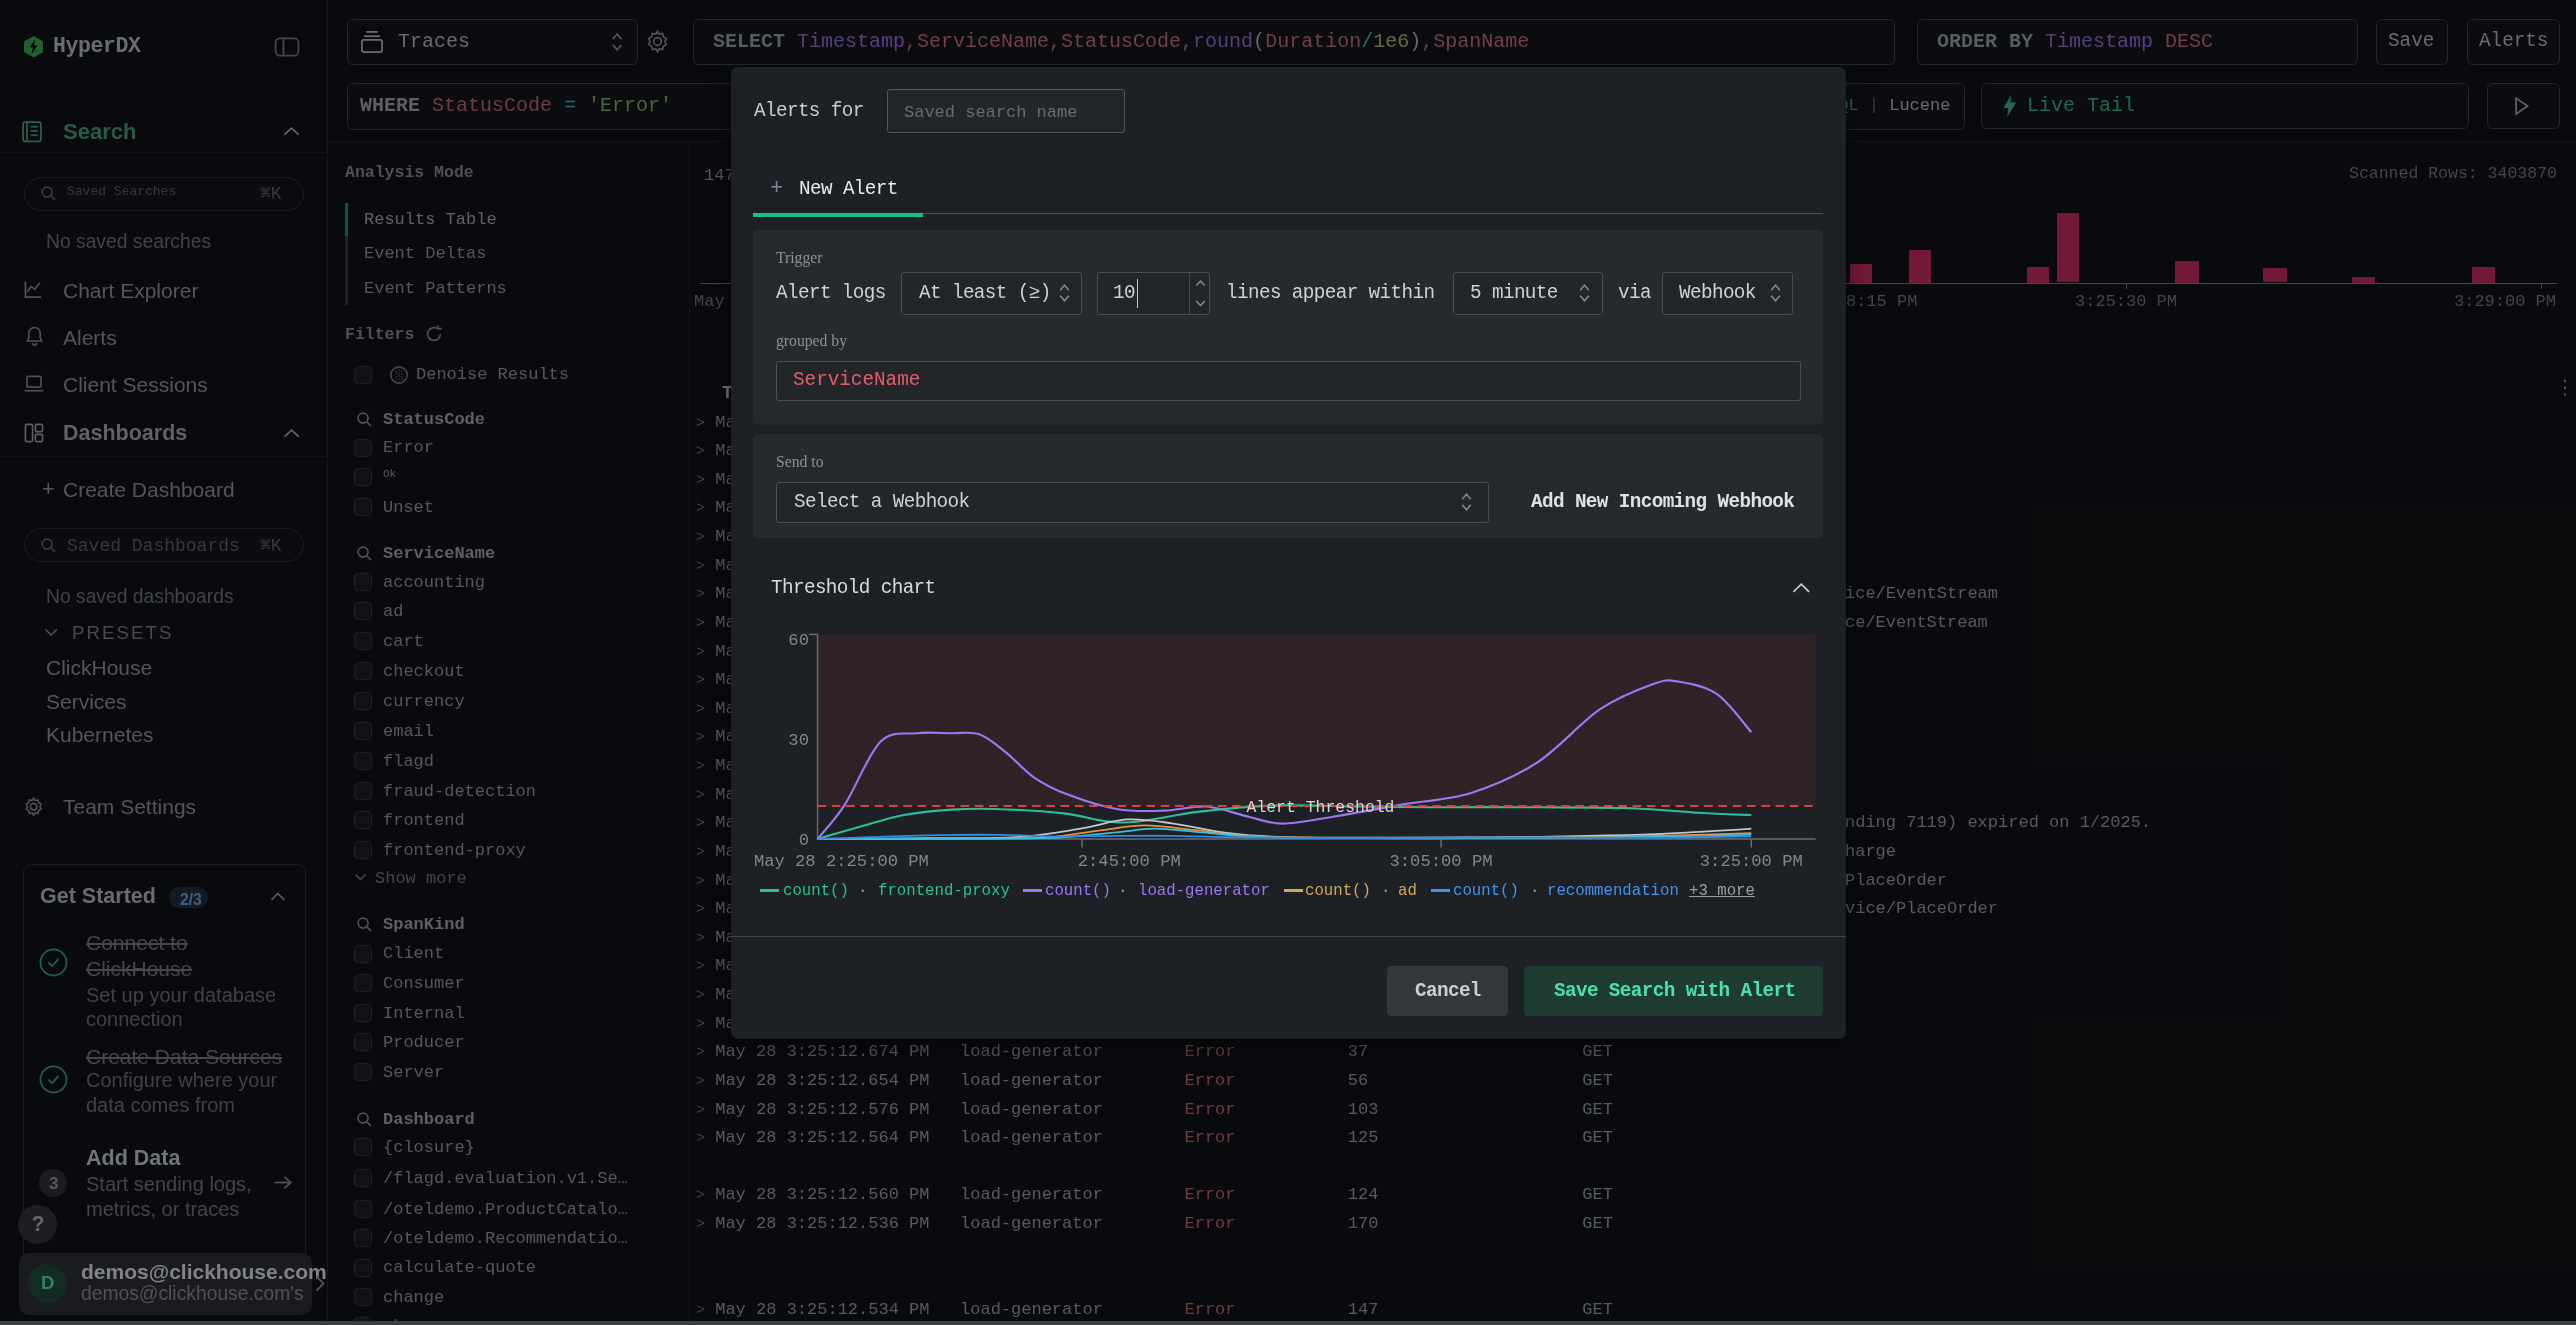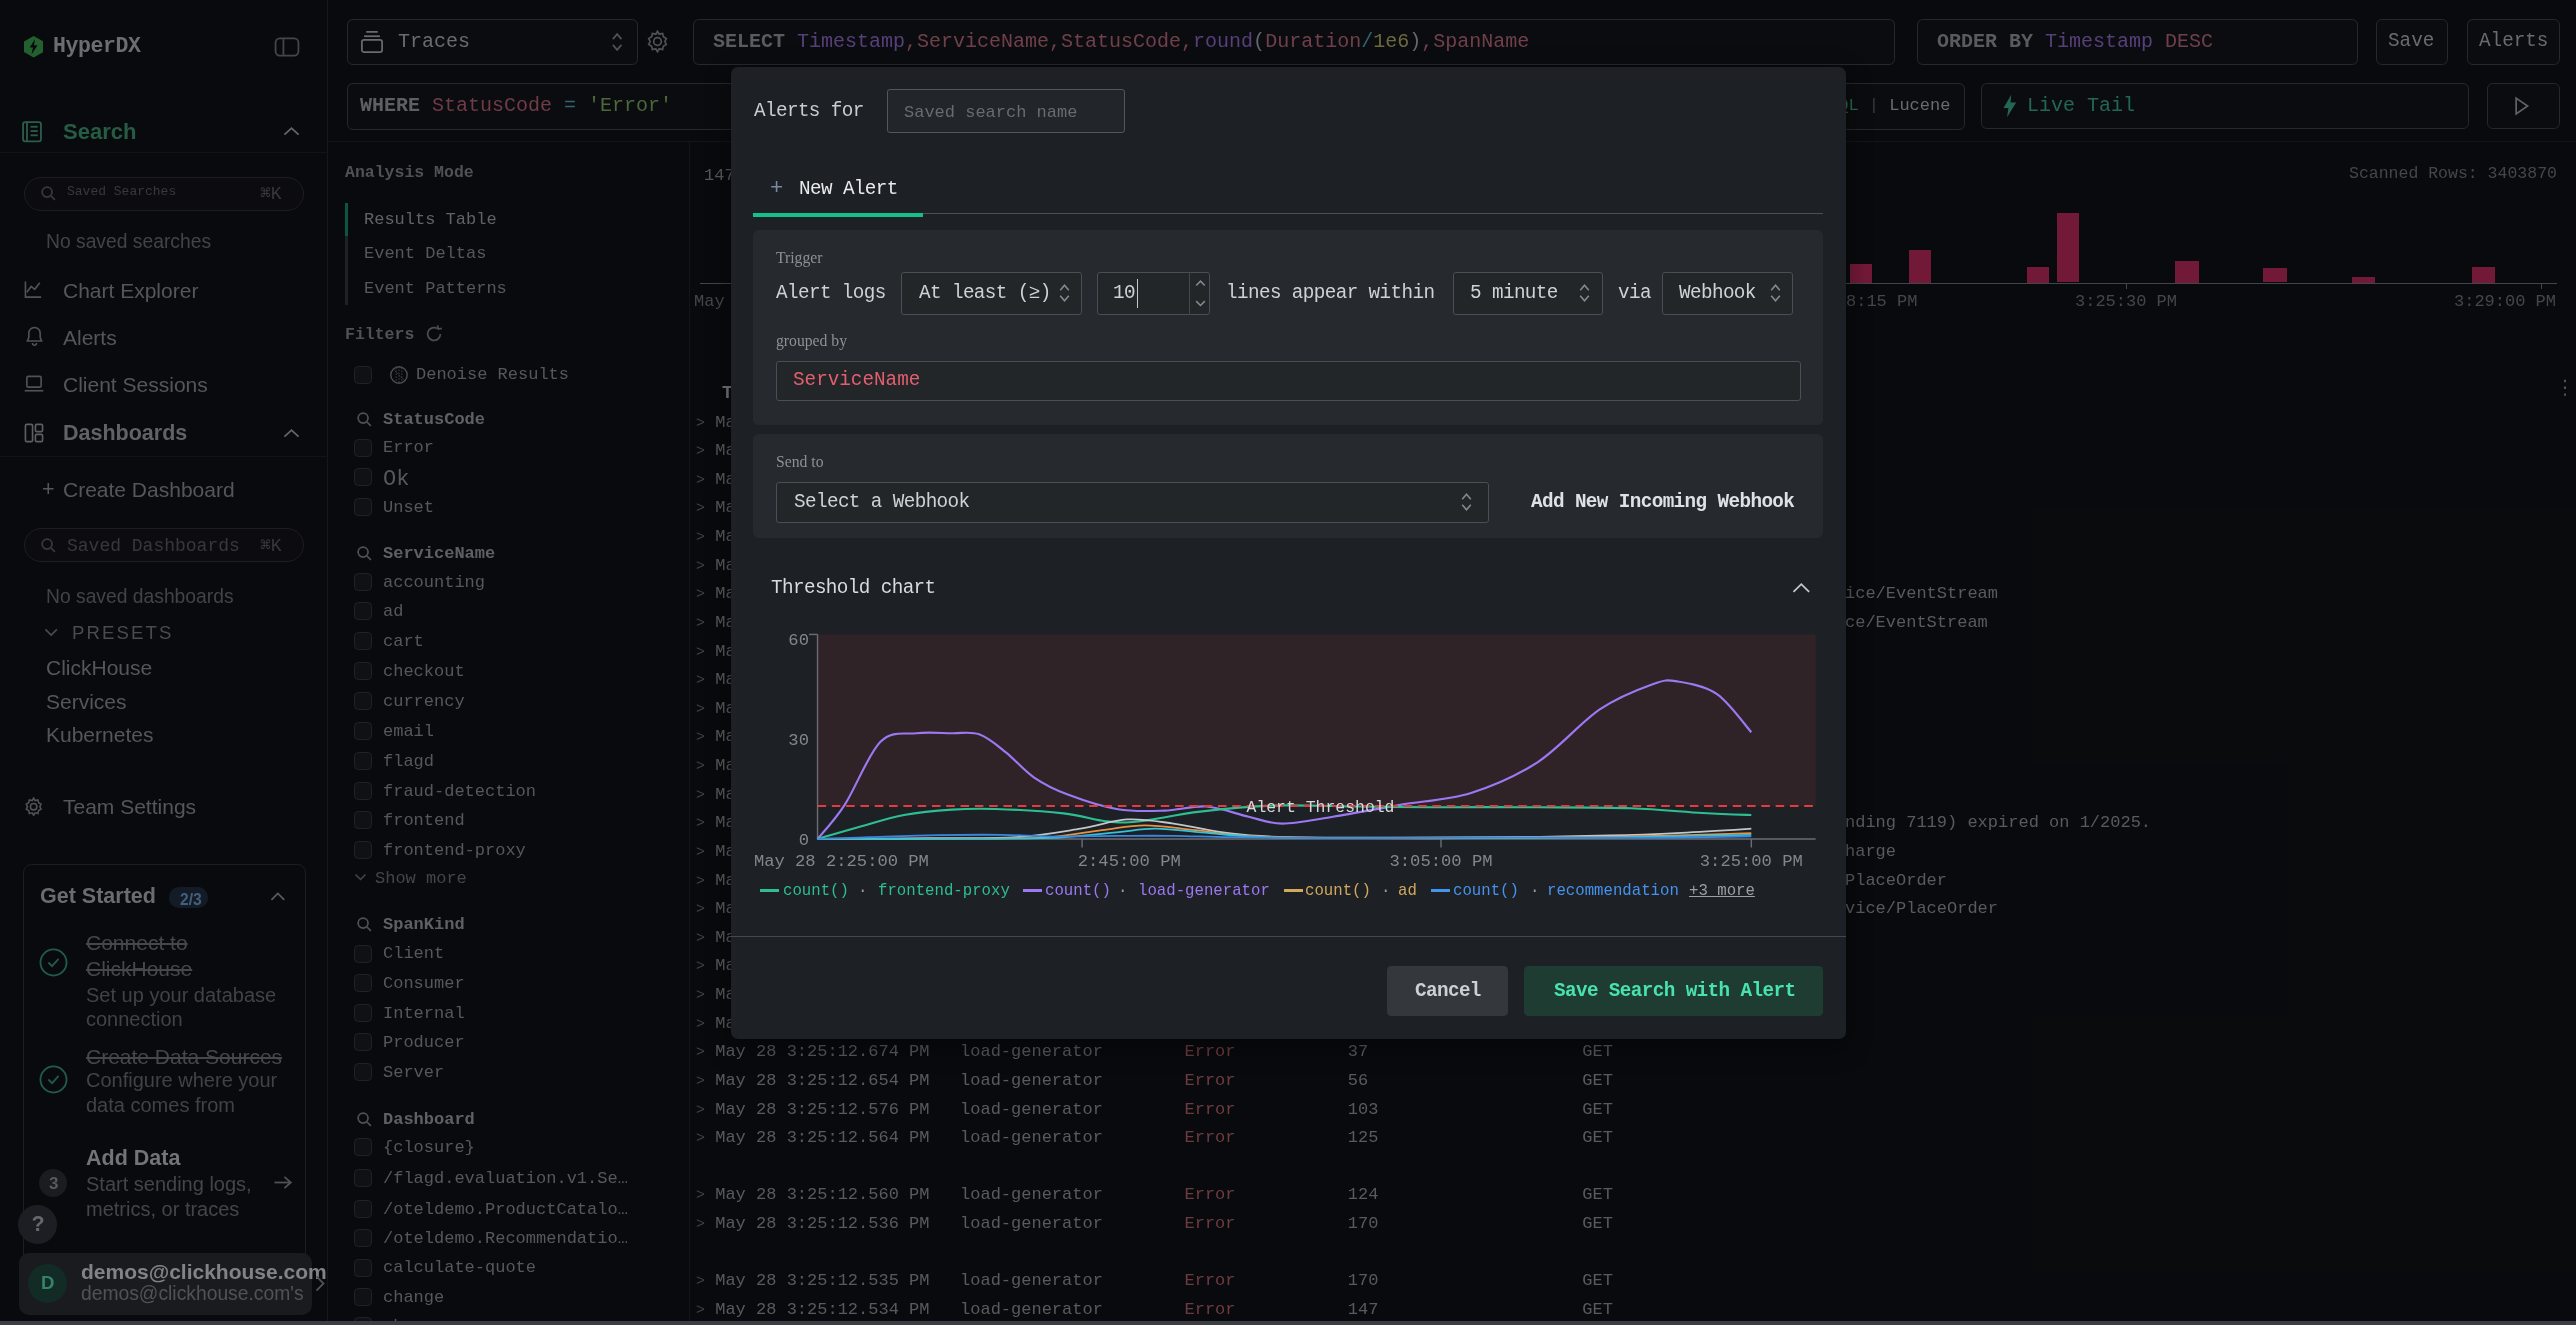--- a/index.html
+++ b/index.html
@@ -197,21 +197,21 @@
     </svg>
 <div class="t mono" style="left:416px;top:366px;font-size:17px;color:#6b6e73">Denoise Results</div>
 <svg class="ab" style="left:356px;top:411px" width="17" height="17" viewBox="0 0 24 24" fill="none" stroke="#63666a" stroke-width="2.4">
       <circle cx="10" cy="10" r="7"></circle>
       <line x1="15.5" y1="15.5" x2="21" y2="21"></line>
     </svg>
 <div class="t mono" style="left:383px;top:411px;font-size:17px;font-weight:bold;color:#76797e">StatusCode</div>
 <div class="cb" style="left:354px;top:439px"></div>
     <div class="t mono" style="left:383px;top:439px;font-size:17px;color:#6b6e73">Error</div>
 <div class="cb" style="left:354px;top:468px"></div>
-    <div class="t mono" style="left:383px;top:469px;font-size:22px;color:#6b6e73">Ok</div>
+    <div class="t mono" style="left:383px;top:469px;font-size:11px;color:#6b6e73">Ok</div>
 <div class="cb" style="left:354px;top:498px"></div>
     <div class="t mono" style="left:383px;top:499px;font-size:17px;color:#6b6e73">Unset</div>
 <svg class="ab" style="left:356px;top:545px" width="17" height="17" viewBox="0 0 24 24" fill="none" stroke="#63666a" stroke-width="2.4">
       <circle cx="10" cy="10" r="7"></circle>
       <line x1="15.5" y1="15.5" x2="21" y2="21"></line>
     </svg>
 <div class="t mono" style="left:383px;top:545px;font-size:17px;font-weight:bold;color:#76797e">ServiceName</div>
 <div class="cb" style="left:354px;top:573px"></div>
     <div class="t mono" style="left:383px;top:574px;font-size:17px;color:#6b6e73">accounting</div>
 <div class="cb" style="left:354px;top:602px"></div>
@@ -311,21 +311,20 @@
 <div class="row" style="left:696px;top:929px"><b>&gt;</b> May 28 3:25:12.705 PM   load-generator        <span style="color:#8a4a4e">Error</span>           123                    GET</div>
 <div class="row" style="left:696px;top:957px"><b>&gt;</b> May 28 3:25:12.694 PM   load-generator        <span style="color:#8a4a4e">Error</span>           90                     GET</div>
 <div class="row" style="left:696px;top:986px"><b>&gt;</b> May 28 3:25:12.688 PM   load-generator        <span style="color:#8a4a4e">Error</span>           85                     GET</div>
 <div class="row" style="left:696px;top:1015px"><b>&gt;</b> May 28 3:25:12.680 PM   load-generator        <span style="color:#8a4a4e">Error</span>           107                    GET</div>
 <div class="row" style="left:696px;top:1043px"><b>&gt;</b> May 28 3:25:12.674 PM   load-generator        <span style="color:#8a4a4e">Error</span>           37                     GET</div>
 <div class="row" style="left:696px;top:1072px"><b>&gt;</b> May 28 3:25:12.654 PM   load-generator        <span style="color:#8a4a4e">Error</span>           56                     GET</div>
 <div class="row" style="left:696px;top:1101px"><b>&gt;</b> May 28 3:25:12.576 PM   load-generator        <span style="color:#8a4a4e">Error</span>           103                    GET</div>
 <div class="row" style="left:696px;top:1129px"><b>&gt;</b> May 28 3:25:12.564 PM   load-generator        <span style="color:#8a4a4e">Error</span>           125                    GET</div>
 <div class="row" style="left:696px;top:1186px"><b>&gt;</b> May 28 3:25:12.560 PM   load-generator        <span style="color:#8a4a4e">Error</span>           124                    GET</div>
 <div class="row" style="left:696px;top:1215px"><b>&gt;</b> May 28 3:25:12.536 PM   load-generator        <span style="color:#8a4a4e">Error</span>           170                    GET</div>
-<div class="row" style="left:696px;top:1272px"><b>&gt;</b> May 28 3:25:12.535 PM   load-generator        <span style="color:#8a4a4e">Error</span>           170                    GET</div>
 <div class="row" style="left:696px;top:1301px"><b>&gt;</b> May 28 3:25:12.534 PM   load-generator        <span style="color:#8a4a4e">Error</span>           147                    GET</div>
 <div class="row" style="left:1845px;top:585px">ice/EventStream</div>
 <div class="row" style="left:1845px;top:614px">ce/EventStream</div>
 <div class="row" style="left:1845px;top:814px">nding 7119) expired on 1/2025.</div>
 <div class="row" style="left:1845px;top:843px">harge</div>
 <div class="row" style="left:1845px;top:872px">PlaceOrder</div>
 <div class="row" style="left:1845px;top:900px">vice/PlaceOrder</div>
 <div class="ab" style="left:0px;top:1321px;width:2576px;height:4.3px;background:#494d53"></div>
 <div class="ab" style="left:0;top:0;width:2576px;height:1325px;background:rgba(9,10,12,0.22)"></div>
 

